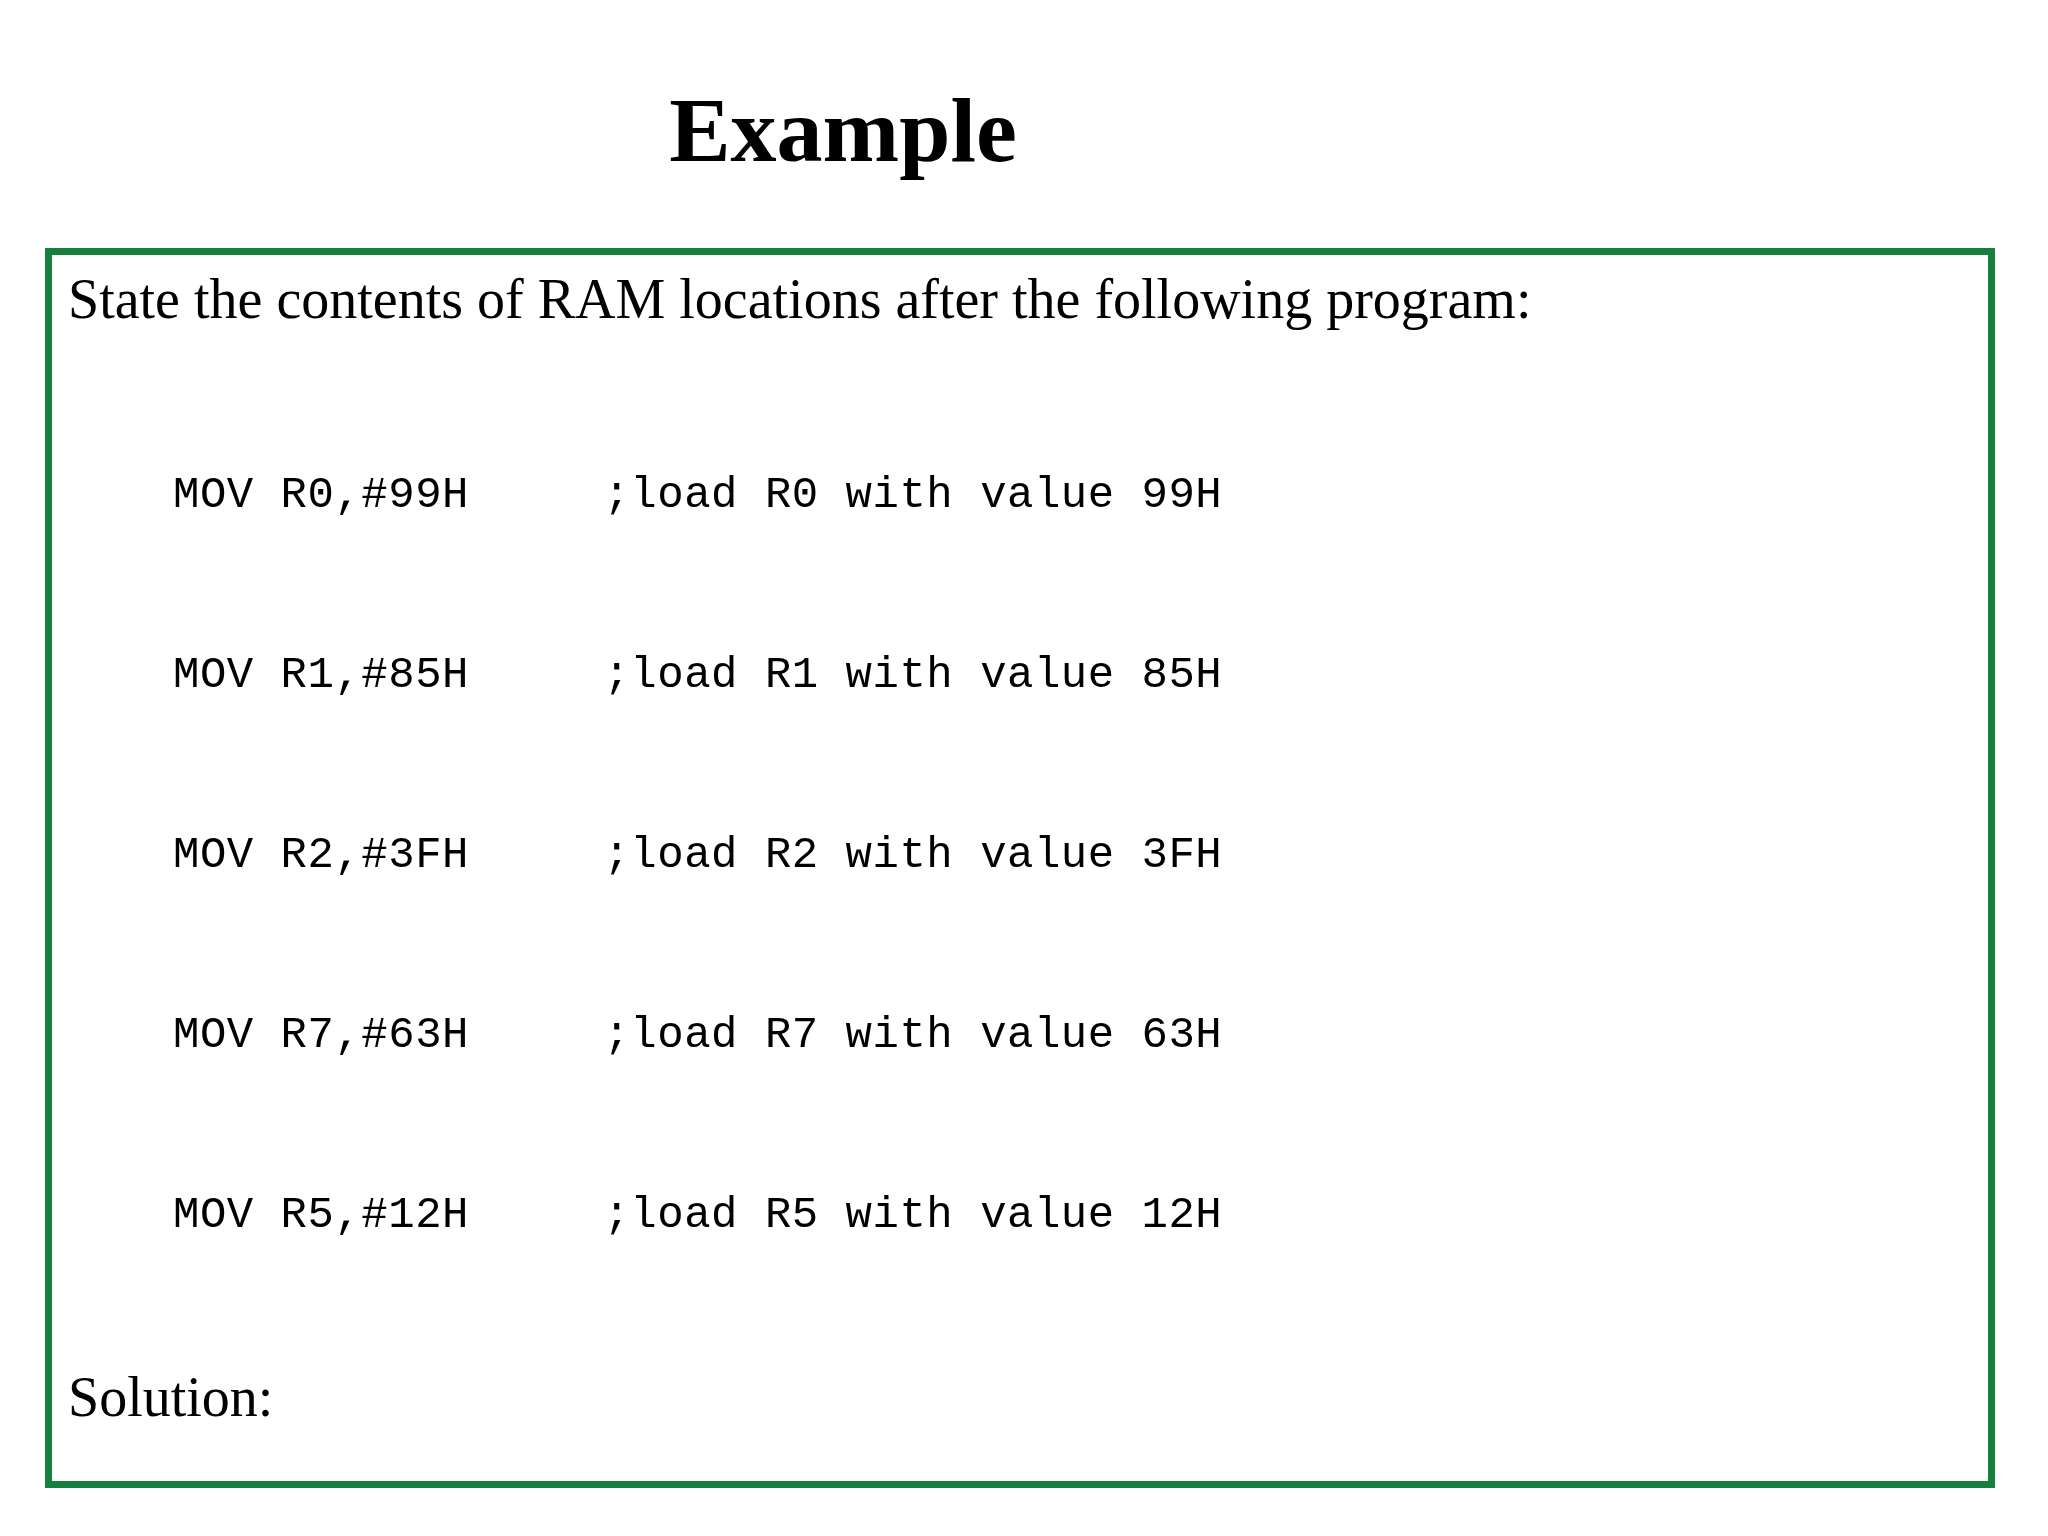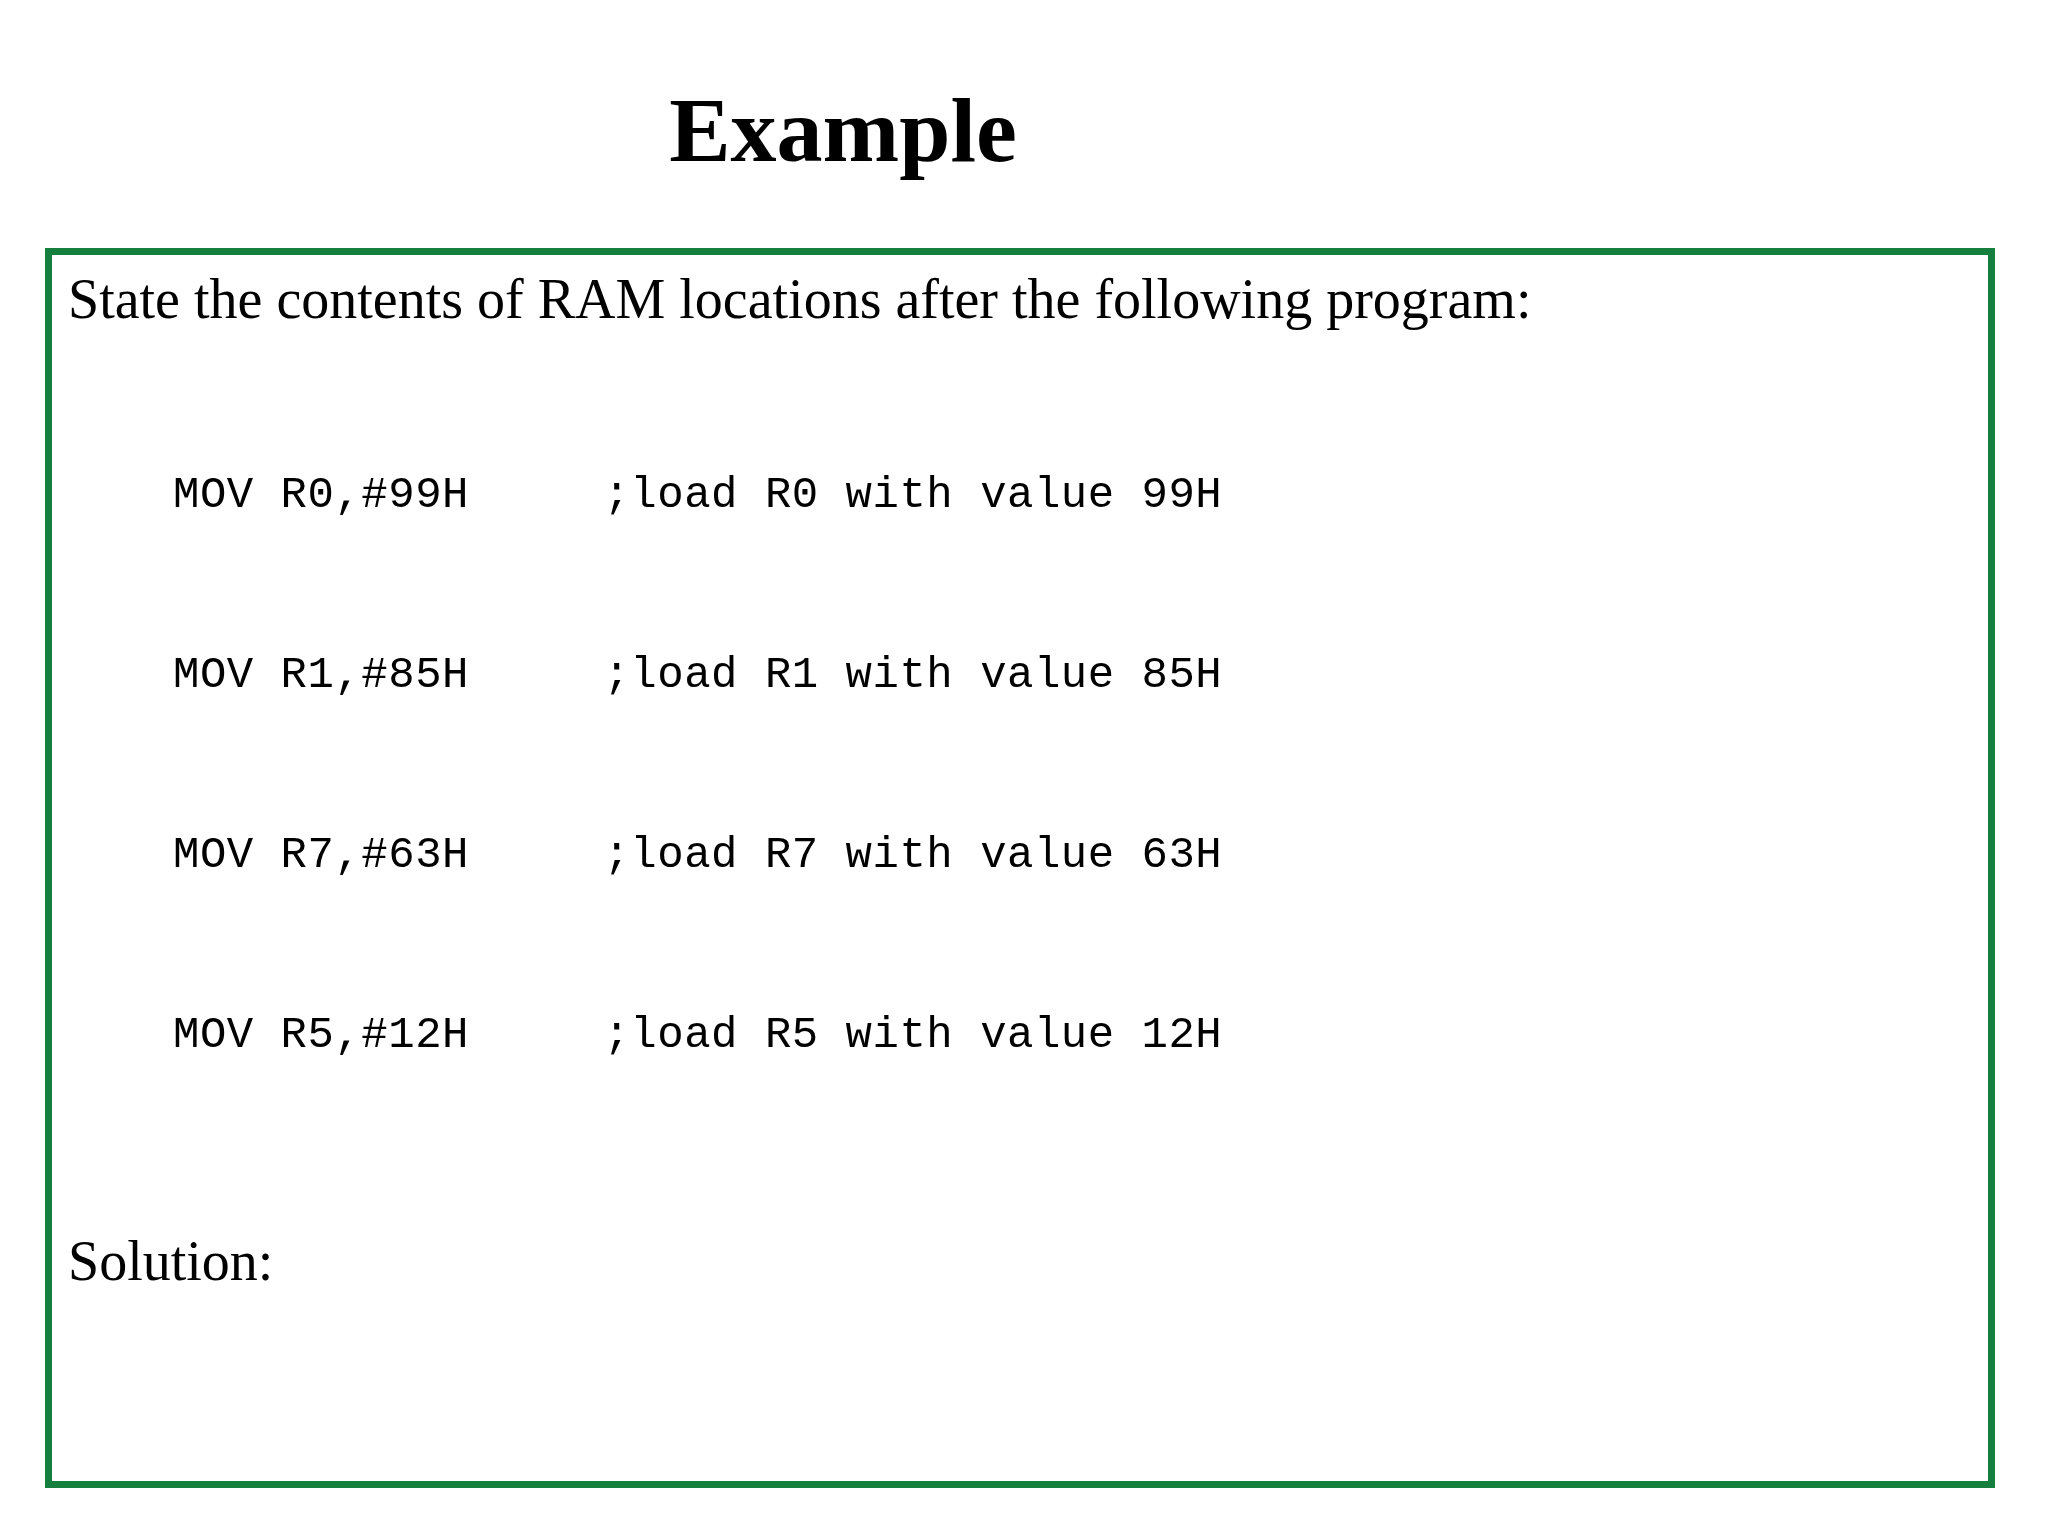--- a/index.html
+++ b/index.html
@@ -62,21 +62,20 @@
     font-family: "Liberation Serif", serif;
     font-size: 56px;
     line-height: 64px;
     color: #000000;
     white-space: nowrap;
   }
   .prose.q-line {
     margin-top: 2px;
   }
   .prose.solution {
-    margin-top: 44px;
   }
 
   
   .code-block {
     margin-top: 14px;
     margin-left: 105px;
     font-family: "Liberation Mono", monospace;
     font-size: 44px;
     line-height: 60px;
     letter-spacing: 0.5px;
@@ -96,20 +95,21 @@
   <div class="slide-title">Example</div>
 
   <div class="content-box">
     <div class="box-inner">
 
       <div class="prose q-line">State the contents of RAM locations after the following program:</div>
 
       <div class="code-block">
         <span class="code-line">MOV R0,#99H     ;load R0 with value 99H</span>
         <span class="code-line">MOV R1,#85H     ;load R1 with value 85H</span>
+        <span class="code-line">MOV R2,#3FH     ;load R2 with value 3FH</span>
         <span class="code-line">MOV R7,#63H     ;load R7 with value 63H</span>
         <span class="code-line">MOV R5,#12H     ;load R5 with value 12H</span>
       </div>
 
       <div class="prose solution">Solution:</div>
 
     </div>
   </div>
 
 </div>

